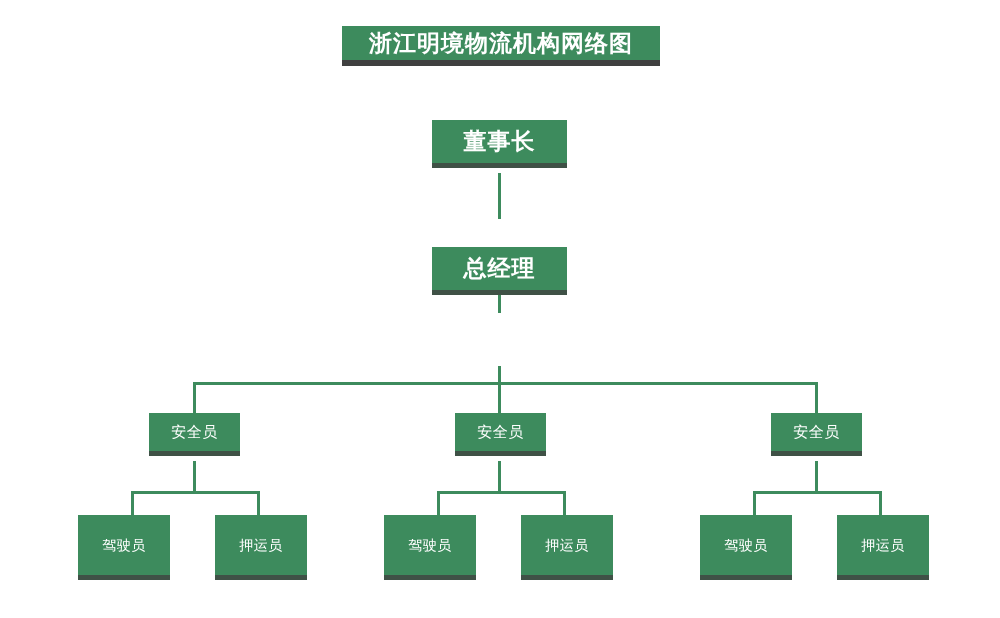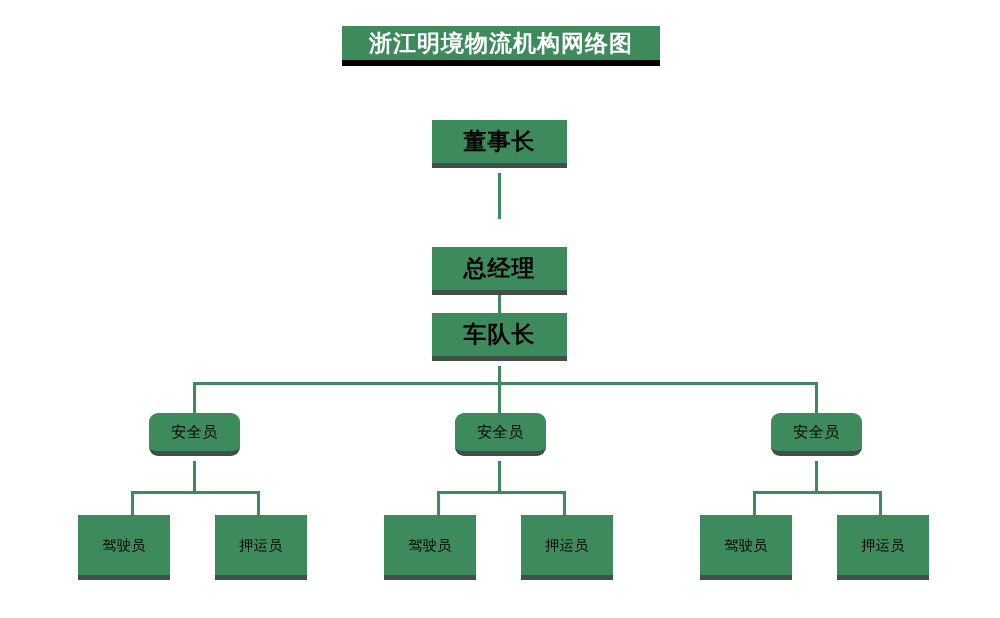--- a/index.html
+++ b/index.html
@@ -28,21 +28,21 @@
     pointer-events: none;
   }
   
   .title-banner {
     position: absolute;
     left: 342px;
     top: 26px;
     width: 318px;
     height: 40px;
     background: #3d8b5d;
-    border-bottom: 6px solid #000000;
+    border-bottom: 6px solid #404040;
     display: flex;
     align-items: center;
     justify-content: center;
     box-sizing: border-box;
   }
   .title-banner .title-text {
     color: #ffffff;
     font-size: 23px;
     font-weight: bold;
     letter-spacing: 1px;
@@ -52,21 +52,21 @@
   .node {
     position: absolute;
     background: #3d8b5d;
     border-bottom: 5px solid #3f5146;
     display: flex;
     align-items: center;
     justify-content: center;
     box-sizing: border-box;
   }
   .node .node-text {
-    color: #000000;
+    color: #ffffff;
     line-height: 1;
     white-space: nowrap;
   }
   .node.level-top .node-text {
     font-size: 23px;
     font-weight: bold;
     letter-spacing: 1px;
   }
   .node.level-mid .node-text {
     font-size: 15px;
@@ -83,21 +83,20 @@
     height: 48px;
   }
   #node-chairman  { top: 120px; }
   #node-gm        { top: 219px; margin-top: 28px; }
   #node-fleet     { top: 313px; }
   
   .node.level-mid {
     top: 413px;
     width: 91px;
     height: 43px;
-    border-radius: 9px;
   }
   #node-safety-1 { left: 149px; }
   #node-safety-2 { left: 455px; }
   #node-safety-3 { left: 771px; }
   
   .node.level-leaf {
     top: 515px;
     width: 92px;
     height: 65px;
   }
@@ -150,23 +149,20 @@
   </div>
 
   <div class="node level-top" id="node-chairman">
     <span class="node-text">董事长</span>
   </div>
 
   <div class="node level-top" id="node-gm">
     <span class="node-text">总经理</span>
   </div>
 
-  <div class="node level-top" id="node-fleet">
-    <span class="node-text">车队长</span>
-  </div>
 
   <div class="node level-mid" id="node-safety-1">
     <span class="node-text">安全员</span>
   </div>
   <div class="node level-mid" id="node-safety-2">
     <span class="node-text">安全员</span>
   </div>
   <div class="node level-mid" id="node-safety-3">
     <span class="node-text">安全员</span>
   </div>

